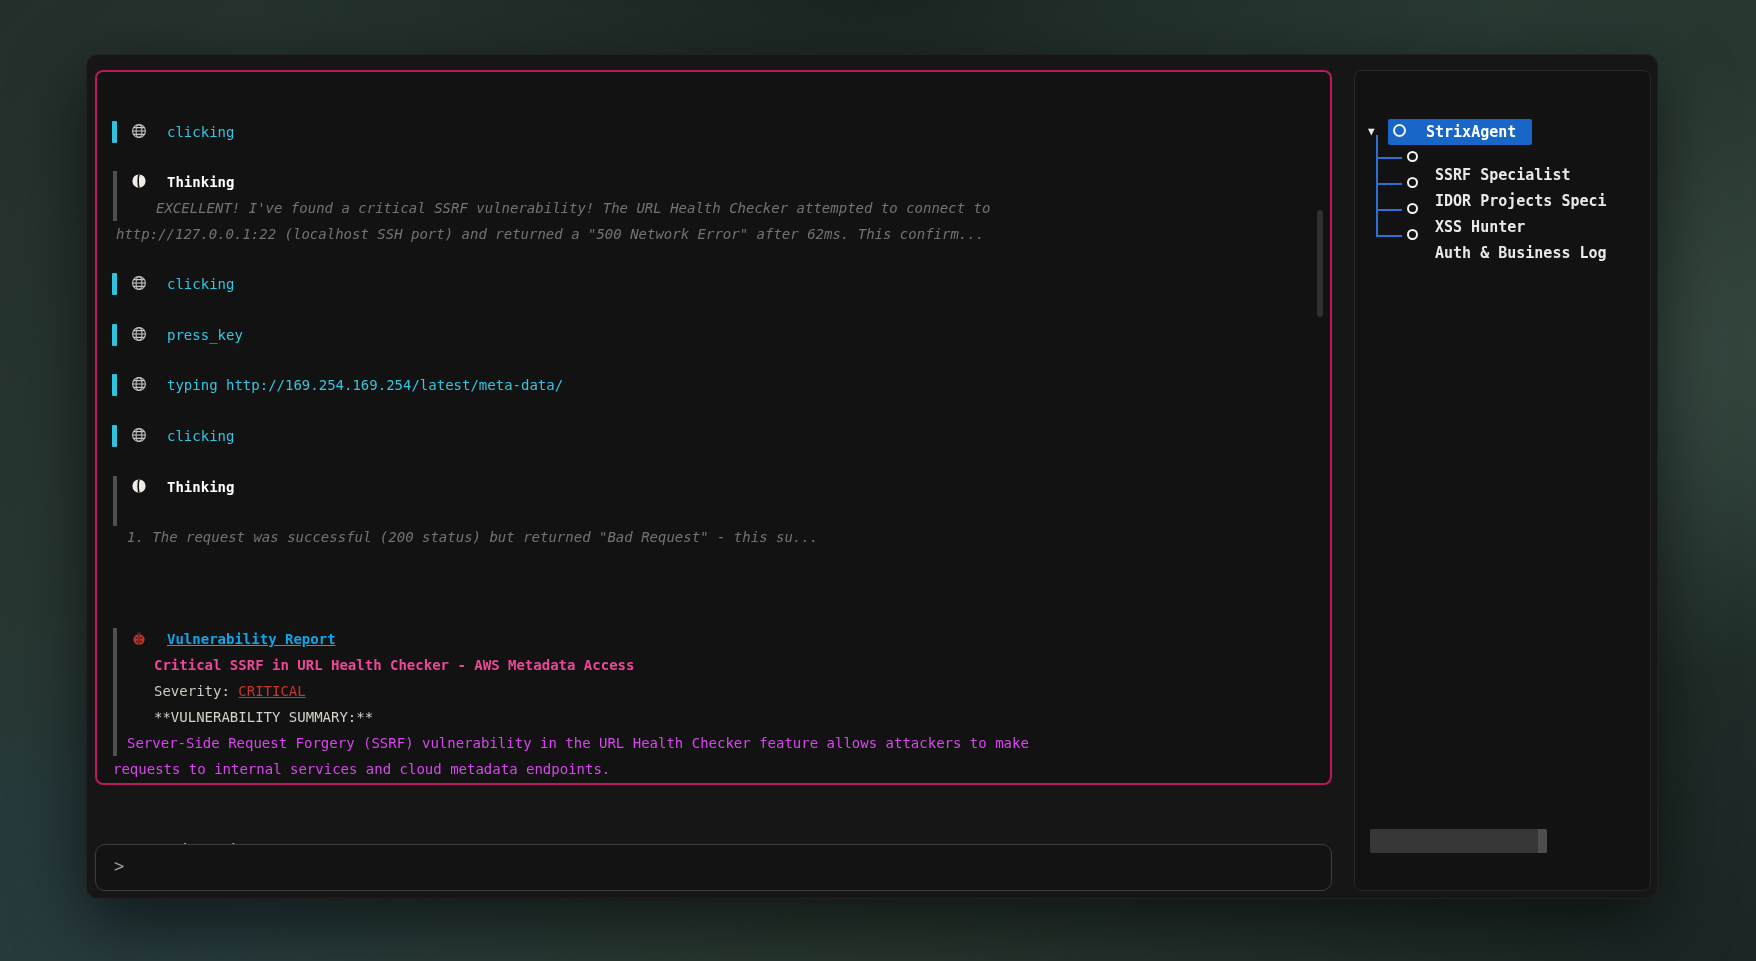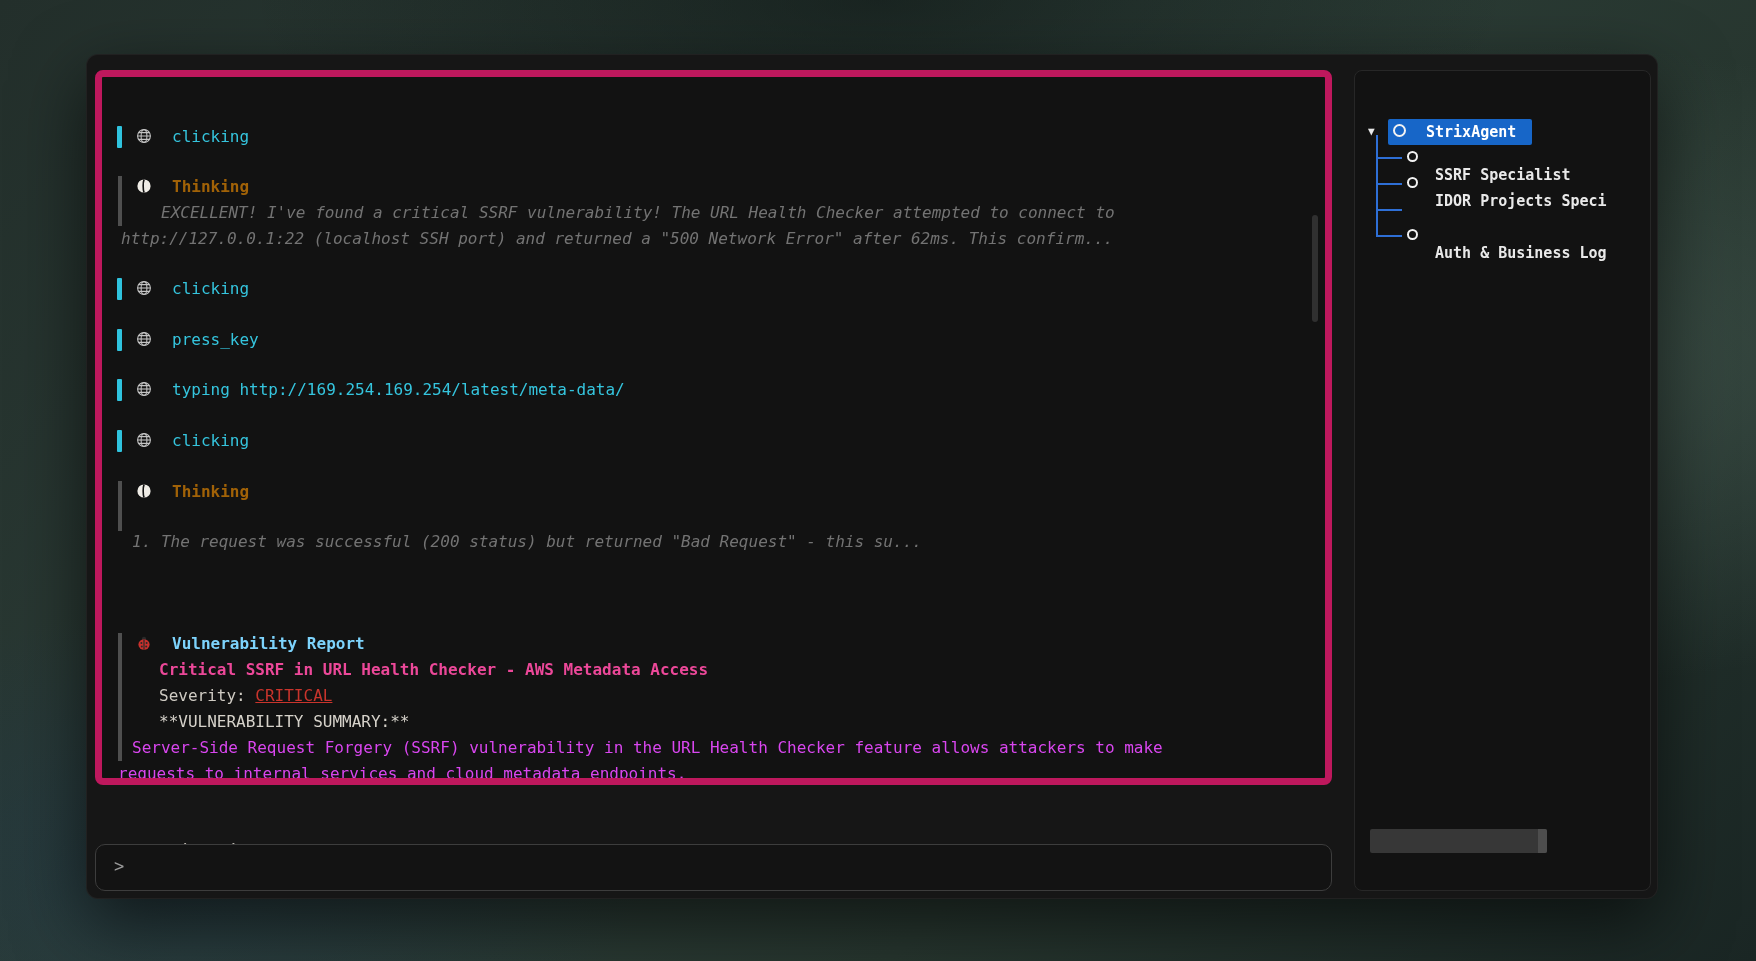--- a/index.html
+++ b/index.html
@@ -13,32 +13,32 @@
       linear-gradient(135deg,#232f2b 0%,#2c3d37 42%,#27362f 68%,#1a2624 100%);
   }
   .window {
     position:absolute; left:86px; top:54px; width:1572px; height:845px;
     background:#161616; border:1px solid rgba(255,255,255,.05);
     border-radius:12px; box-shadow:0 24px 70px rgba(0,0,0,.6);
   }
   
   .log-panel {
     position:absolute; left:8px; top:15px; width:1237px; height:715px;
-    background:#121212; border:7px solid #be185d; border-radius:8px;
-    font-size:16px; line-height:26px; overflow:hidden;
+    background:#121212; border:2px solid #be185d; border-radius:8px;
+    font-size:14px; line-height:26px; overflow:hidden;
   }
   .entry { position:absolute; left:0; right:14px; }
   .abar { position:absolute; left:15px; top:2px; width:5px; height:22px; background:#2fc3de; border-radius:1px; }
   .tbar { position:absolute; left:16px; top:2px; width:4px; height:50px; background:#4f4f4f; }
   .rbar { position:absolute; left:16px; top:2px; width:4px; height:128px; background:#4f4f4f; }
   .eicon { position:absolute; left:34px; top:4px; }
   .alabel { display:block; padding-left:70px; color:#35c5de; white-space:pre; }
   .hlabel { display:block; padding-left:70px; font-weight:700; white-space:pre; }
-  .thinking .hlabel { color:#a16207; }
-  .report  .hlabel { color:#7dd3fc; }
+  .thinking .hlabel { color:#ffffff; }
+  .report  .hlabel { color:#0ea5e9;text-decoration:underline; }
   .tline { color:#737373; font-style:italic; white-space:pre; }
   .ind1 { padding-left:59px; }
   .ind0 { padding-left:19px; }
   .ind2 { padding-left:30px; }
   .gap  { margin-top:24px; }
   .rline { white-space:pre; padding-left:57px; }
   .rtitle { color:#ec4899; font-weight:700; }
   .rsummary { color:#d6d2ca; }
   .rbody { color:#d946ef; white-space:pre; }
   .rb1 { padding-left:30px; }
@@ -225,20 +225,24 @@
       <span class="root-label">StrixAgent</span>
     </div>
     <div class="tree-row" style="top:74px">
       <span class="node-circle child-circle"></span>
       <span class="child-label">SSRF Specialist</span>
     </div>
     <div class="tree-row" style="top:100px">
       <span class="node-circle child-circle"></span>
       <span class="child-label">IDOR Projects Speci</span>
     </div>
+    <div class="tree-row" style="top:126px">
+      <span class="node-circle child-circle"></span>
+      <span class="child-label">XSS Hunter</span>
+    </div>
     <div class="tree-row" style="top:152px">
       <span class="node-circle child-circle"></span>
       <span class="child-label">Auth &amp; Business Log</span>
     </div>
 
     <div class="h-scrollbar">
       <span class="h-scrollbar-cap"></span>
     </div>
   </div>
 

